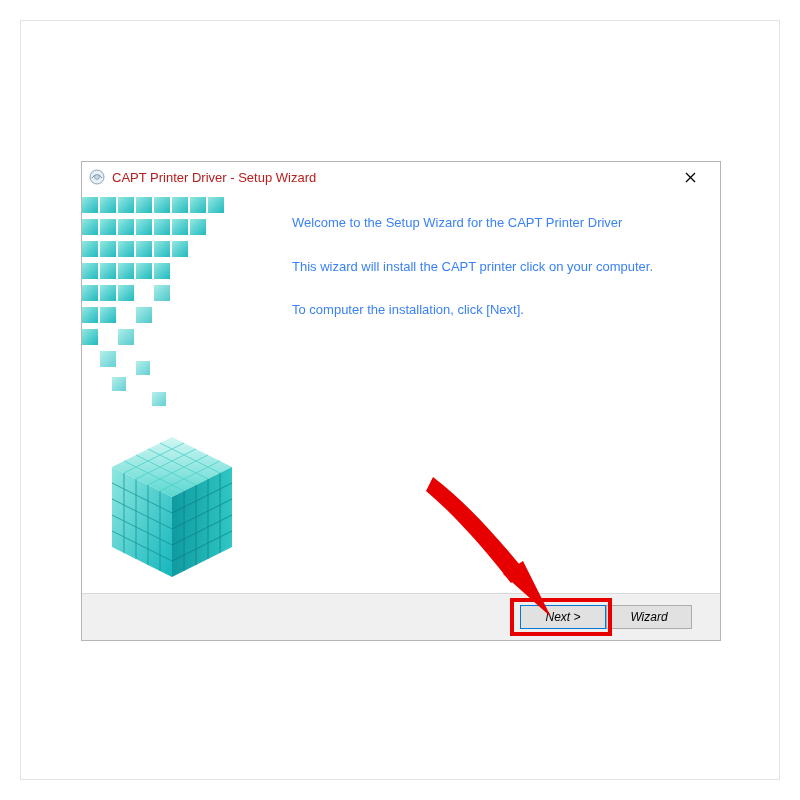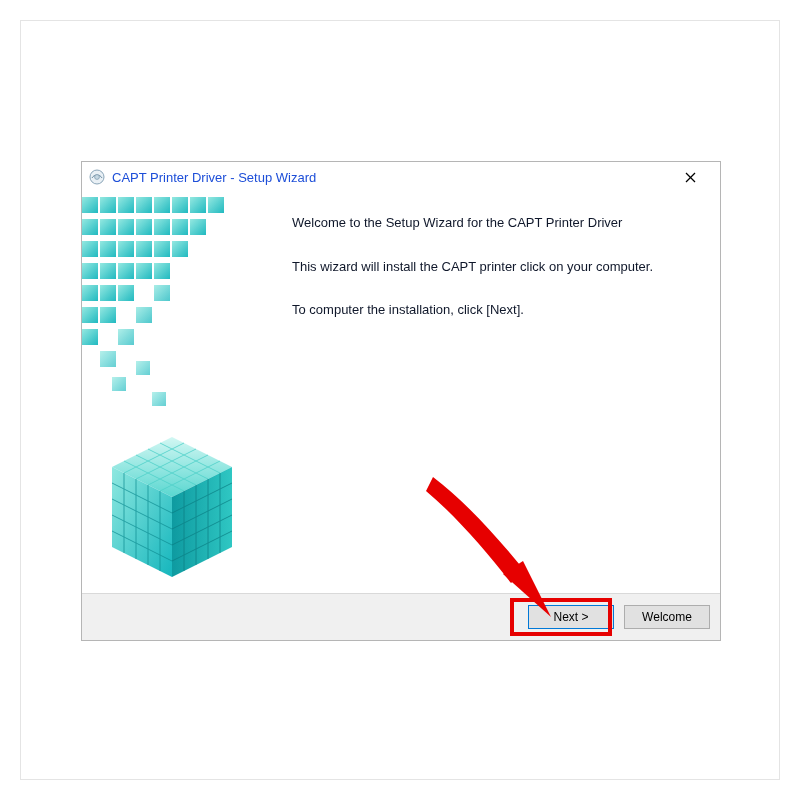--- a/index.html
+++ b/index.html
@@ -54,21 +54,21 @@
   .titlebar .app-icon {
     width: 18px;
     height: 18px;
     margin-right: 6px;
     display: inline-flex;
     align-items: center;
     justify-content: center;
   }
   .titlebar .title-text {
     font-size: 13px;
-    color: #1d4ed8;
+    color: #b91c1c;
   }
   .titlebar .close-btn {
     margin-left: auto;
     width: 44px;
     height: 28px;
     display: flex;
     align-items: center;
     justify-content: center;
     font-size: 14px;
     line-height: 1;
@@ -85,42 +85,42 @@
     background: #ffffff;
   }
   .side-image {
     width: 200px;
     height: 100%;
     position: relative;
   }
   .content {
     flex: 1;
     padding: 22px 30px 10px 10px;
-    color: #0f172a;
+    color: #3b82f6;
     font-size: 13px;
     line-height: 1.35;
   }
   .content p { margin: 0 0 26px 0; }
 
   
   .separator {
     height: 1px;
     background: #d9d9d9;
   }
 
   
   .footer {
     height: 46px;
     background: #f0f0f0;
     display: flex;
     justify-content: flex-end;
     align-items: center;
-    padding: 0 10px;
-    gap: 10px;
-    box-sizing: border-box;
+    padding: 0 28px;
+    box-sizing: border-box;
+    font-style: italic;
   }
   .btn {
     min-width: 86px;
     height: 24px;
     background: #e1e1e1;
     border: 1px solid #adadad;
     font-size: 12px;
     display: flex;
     align-items: center;
     justify-content: center;
@@ -299,21 +299,21 @@
           <p>Welcome to the Setup Wizard for the CAPT Printer Driver</p>
           <p>This wizard will install the CAPT printer click on your computer.</p>
           <p>To computer the installation, click [Next].</p>
         </div>
       </div>
 
       <div class="separator"></div>
 
       <div class="footer">
         <div class="btn primary">Next &gt;</div>
-        <div class="btn">Welcome</div>
+        <div class="btn">Wizard</div>
       </div>
 
       <div class="highlight-box" style="left:428px; top:436px; width:102px; height:38px;"></div>
 
     </div>
 
     <div class="arrow" style="left:390px; top:450px;">
       <svg width="170" height="170" viewBox="0 0 170 170">
         <g fill="#e60000">
           <path d="M15 20 C 45 45, 75 80, 100 112 L114 100 C 86 66, 54 30, 22 6 Z"></path>

